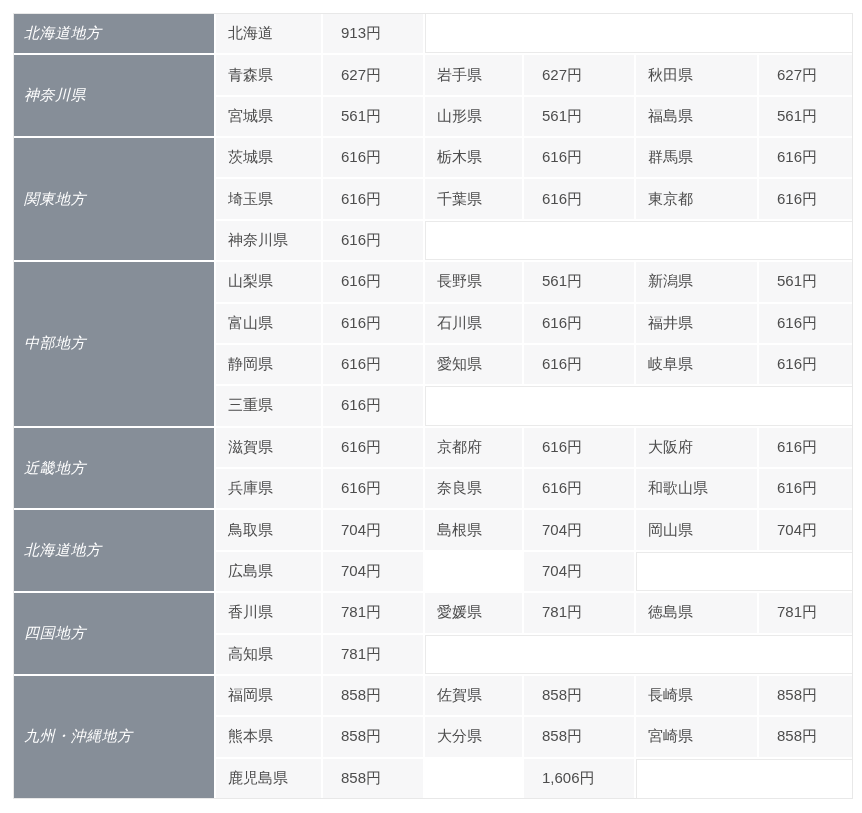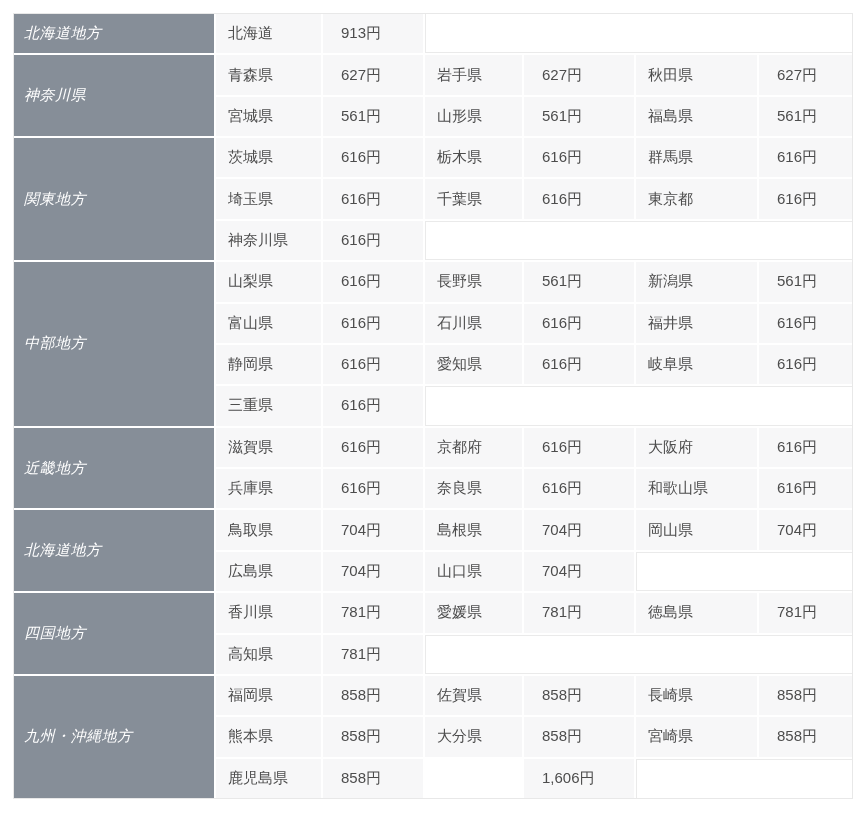--- a/index.html
+++ b/index.html
@@ -144,21 +144,20 @@
         <span>北海道地方</span>
       </div>
       <div class="cell pref" style="grid-area: 13 / 2;">鳥取県</div>
       <div class="cell fee" style="grid-area: 13 / 3;">704円</div>
       <div class="cell pref" style="grid-area: 13 / 4;">島根県</div>
       <div class="cell fee" style="grid-area: 13 / 5;">704円</div>
       <div class="cell pref" style="grid-area: 13 / 6; text-align: center;">岡山県</div>
       <div class="cell fee" style="grid-area: 13 / 7;">704円</div>
       <div class="cell pref" style="grid-area: 14 / 2;">広島県</div>
       <div class="cell fee" style="grid-area: 14 / 3;">704円</div>
-      <div class="cell pref" style="grid-area: 14 / 4;">山口県</div>
       <div class="cell fee" style="grid-area: 14 / 5;">704円</div>
       <div class="cell empty" style="grid-area: 14 / 6 / auto / 8;"></div>
       <div class="region-cell" style="grid-area: 15 / 1 / span 2;">
         <span>四国地方</span>
       </div>
       <div class="cell pref" style="grid-area: 15 / 2;">香川県</div>
       <div class="cell fee" style="grid-area: 15 / 3;">781円</div>
       <div class="cell pref" style="grid-area: 15 / 4;">愛媛県</div>
       <div class="cell fee" style="grid-area: 15 / 5;">781円</div>
       <div class="cell pref" style="grid-area: 15 / 6;">徳島県</div>

